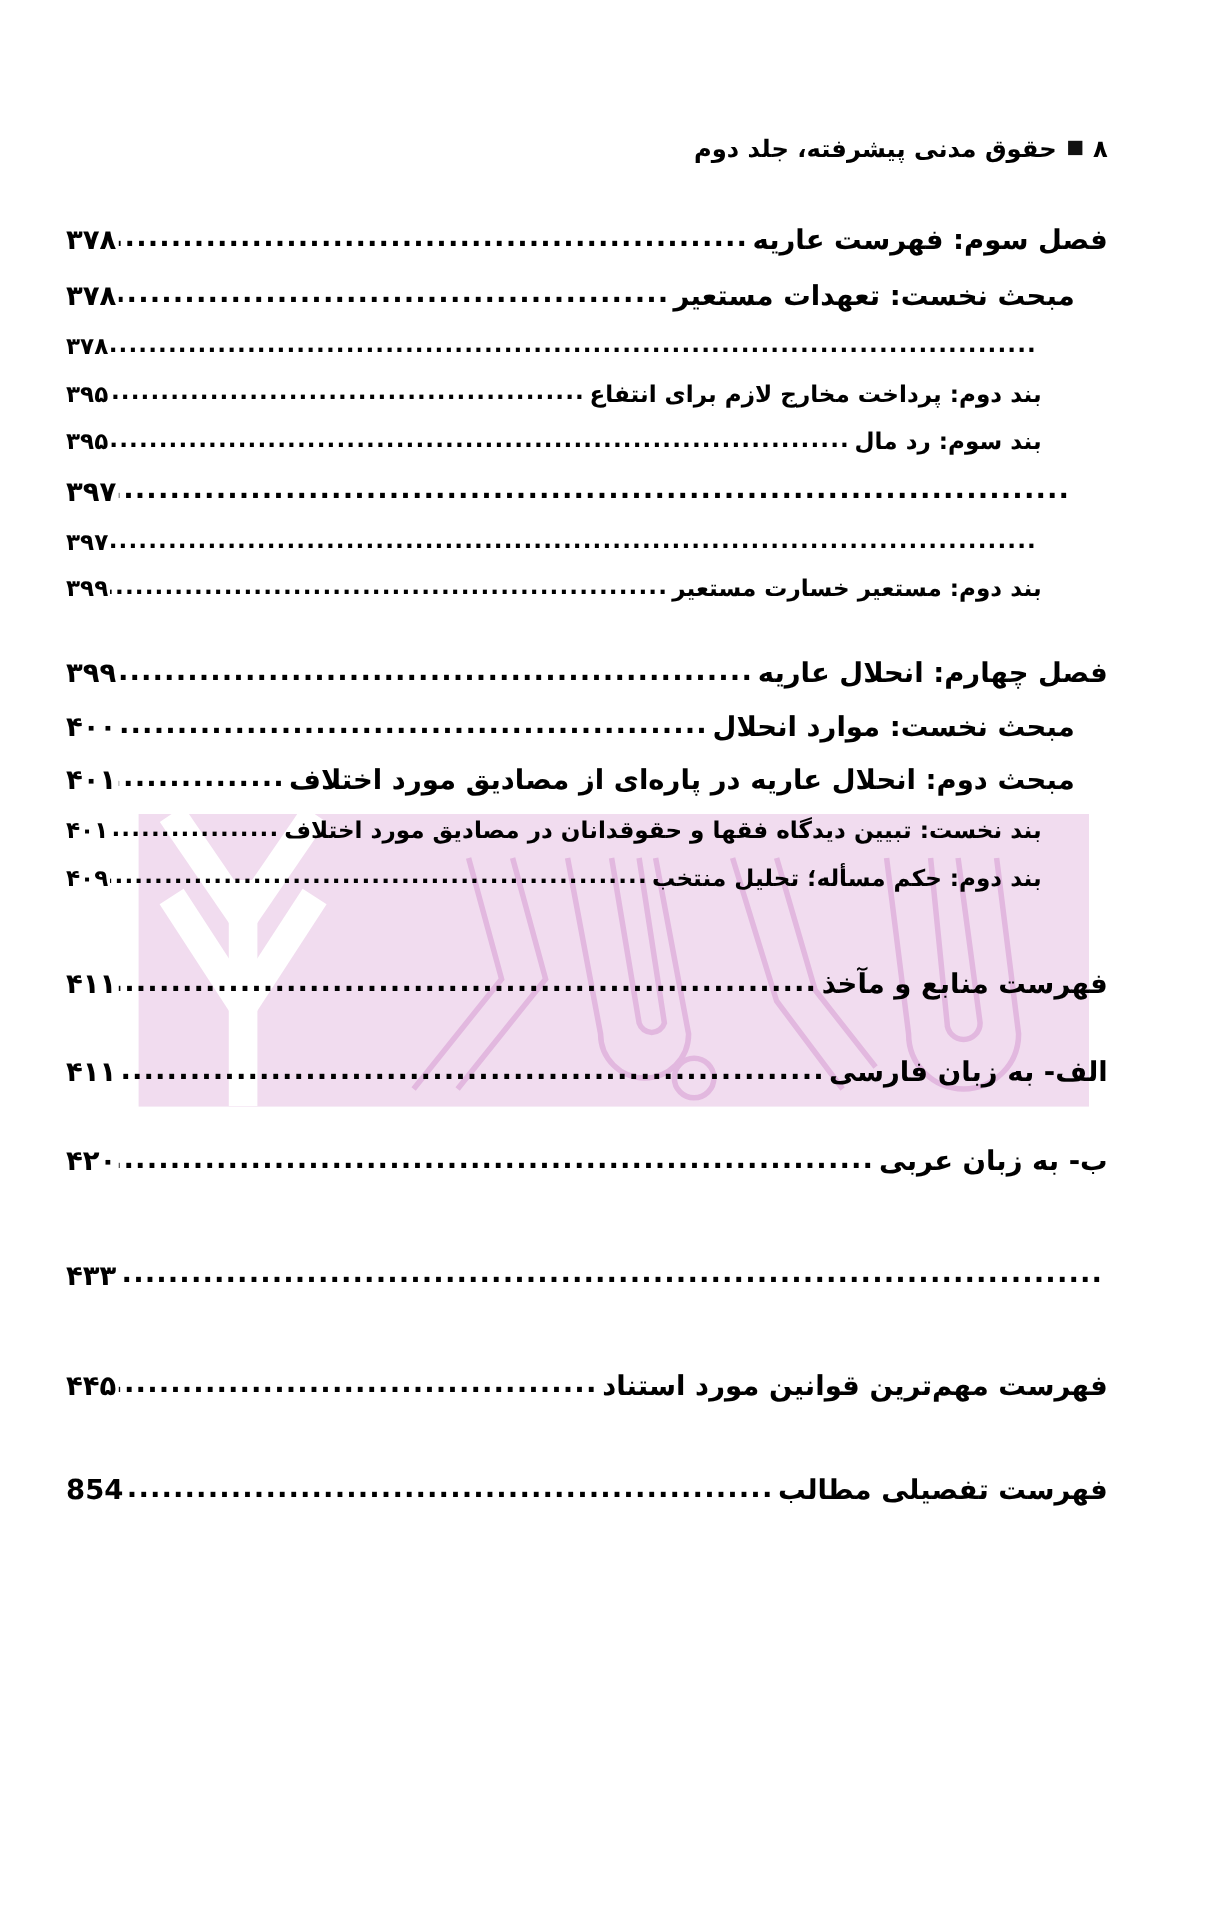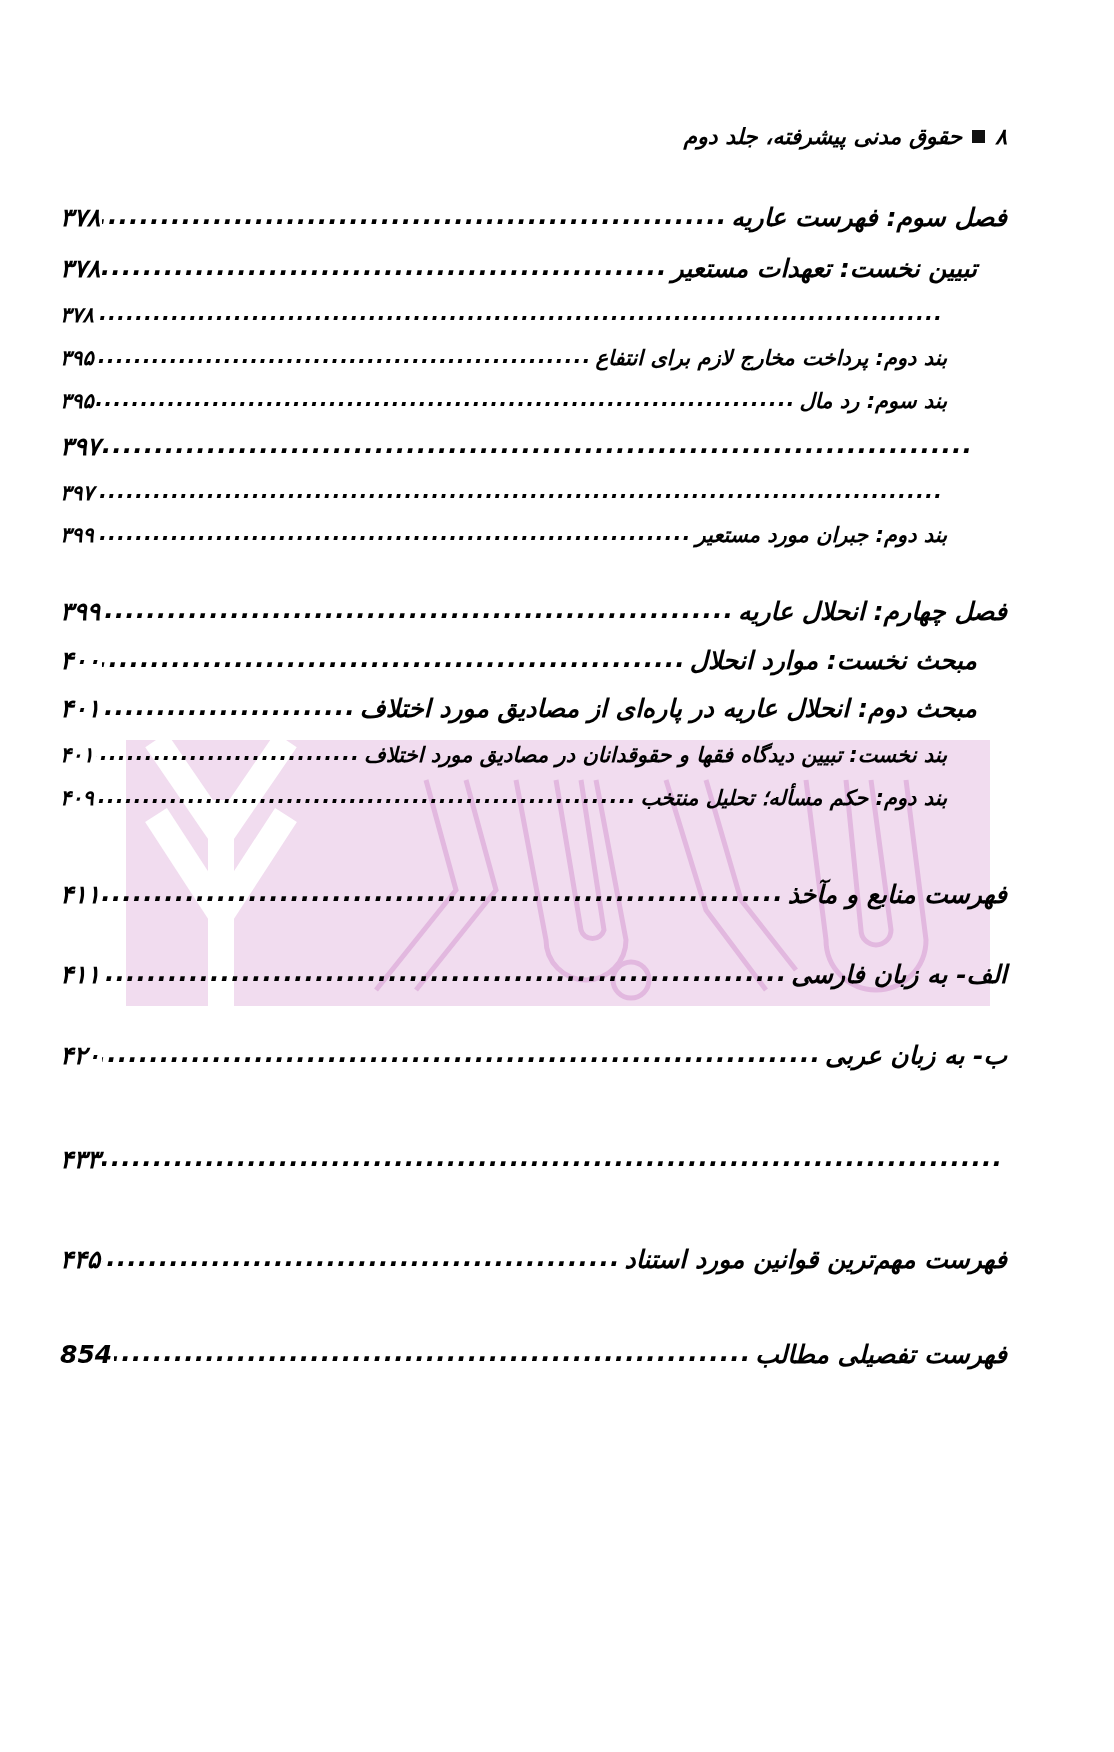--- a/index.html
+++ b/index.html
@@ -1,18 +1,18 @@
 <!DOCTYPE html>
 <html><head>
   <meta charset="utf-8">
   <style>
     html, body { margin: 0; padding: 0; background: #ffffff; }
     body { width: 1114px; height: 1752px; position: relative; overflow: hidden;
            font-family: "DejaVu Sans", sans-serif; color: #000; }
-    .page { position: absolute; left: 0; top: 0; width: 1114px; height: 1752px; font-style: italic; }
+    .page { position: absolute; left: 0; top: 0; width: 1114px; height: 1752px; }
 
     .watermark { position: absolute; left: 126px; top: 740px; width: 864px; height: 266px;
                  background: #f1dcef; overflow: hidden; }
     .watermark svg { position: absolute; left: 0; top: 0; }
 
     .running-head { position: absolute; top: 124px; right: 107px; direction: rtl;
                     font-size: 22px; font-weight: bold; white-space: nowrap; }
     .running-head .sq { display: inline-block; width: 13px; height: 13px; background: #111;
                         margin: 0 10px; vertical-align: middle; position: relative; top: -2px; }
 
@@ -66,21 +66,21 @@
     <span>۸</span><span class="sq"></span><span>حقوق مدنی پیشرفته، جلد دوم</span>
   </div>
 
   <div id="toc">
       <div class="toc-line lvl-chapter" style="top: 203px;">
         <span class="title">فصل سوم: فهرست عاریه</span>
         <span class="leader"></span>
         <span class="page-num">۳۷۸</span>
       </div>
       <div class="toc-line lvl-section" style="top: 254px;">
-        <span class="title">تبیین نخست: تعهدات مستعیر</span>
+        <span class="title">مبحث نخست: تعهدات مستعیر</span>
         <span class="leader"></span>
         <span class="page-num">۳۷۸</span>
       </div>
       <div class="toc-line lvl-item" style="top: 303px;">
         <span class="leader"></span>
         <span class="page-num">۳۷۸</span>
       </div>
       <div class="toc-line lvl-item" style="top: 346px;">
         <span class="title">بند دوم: پرداخت مخارج لازم برای انتفاع</span>
         <span class="leader"></span>
@@ -93,21 +93,21 @@
       </div>
       <div class="toc-line lvl-section" style="top: 432px;">
         <span class="leader"></span>
         <span class="page-num">۳۹۷</span>
       </div>
       <div class="toc-line lvl-item" style="top: 481px;">
         <span class="leader"></span>
         <span class="page-num">۳۹۷</span>
       </div>
       <div class="toc-line lvl-item" style="top: 523px;">
-        <span class="title">بند دوم: جبران مورد مستعیر</span>
+        <span class="title">بند دوم: مستعیر خسارت مستعیر</span>
         <span class="leader"></span>
         <span class="page-num">۳۹۹</span>
       </div>
       <div class="toc-line lvl-chapter" style="top: 597px;">
         <span class="title">فصل چهارم: انحلال عاریه</span>
         <span class="leader"></span>
         <span class="page-num">۳۹۹</span>
       </div>
       <div class="toc-line lvl-section" style="top: 646px;">
         <span class="title">مبحث نخست: موارد انحلال</span>

